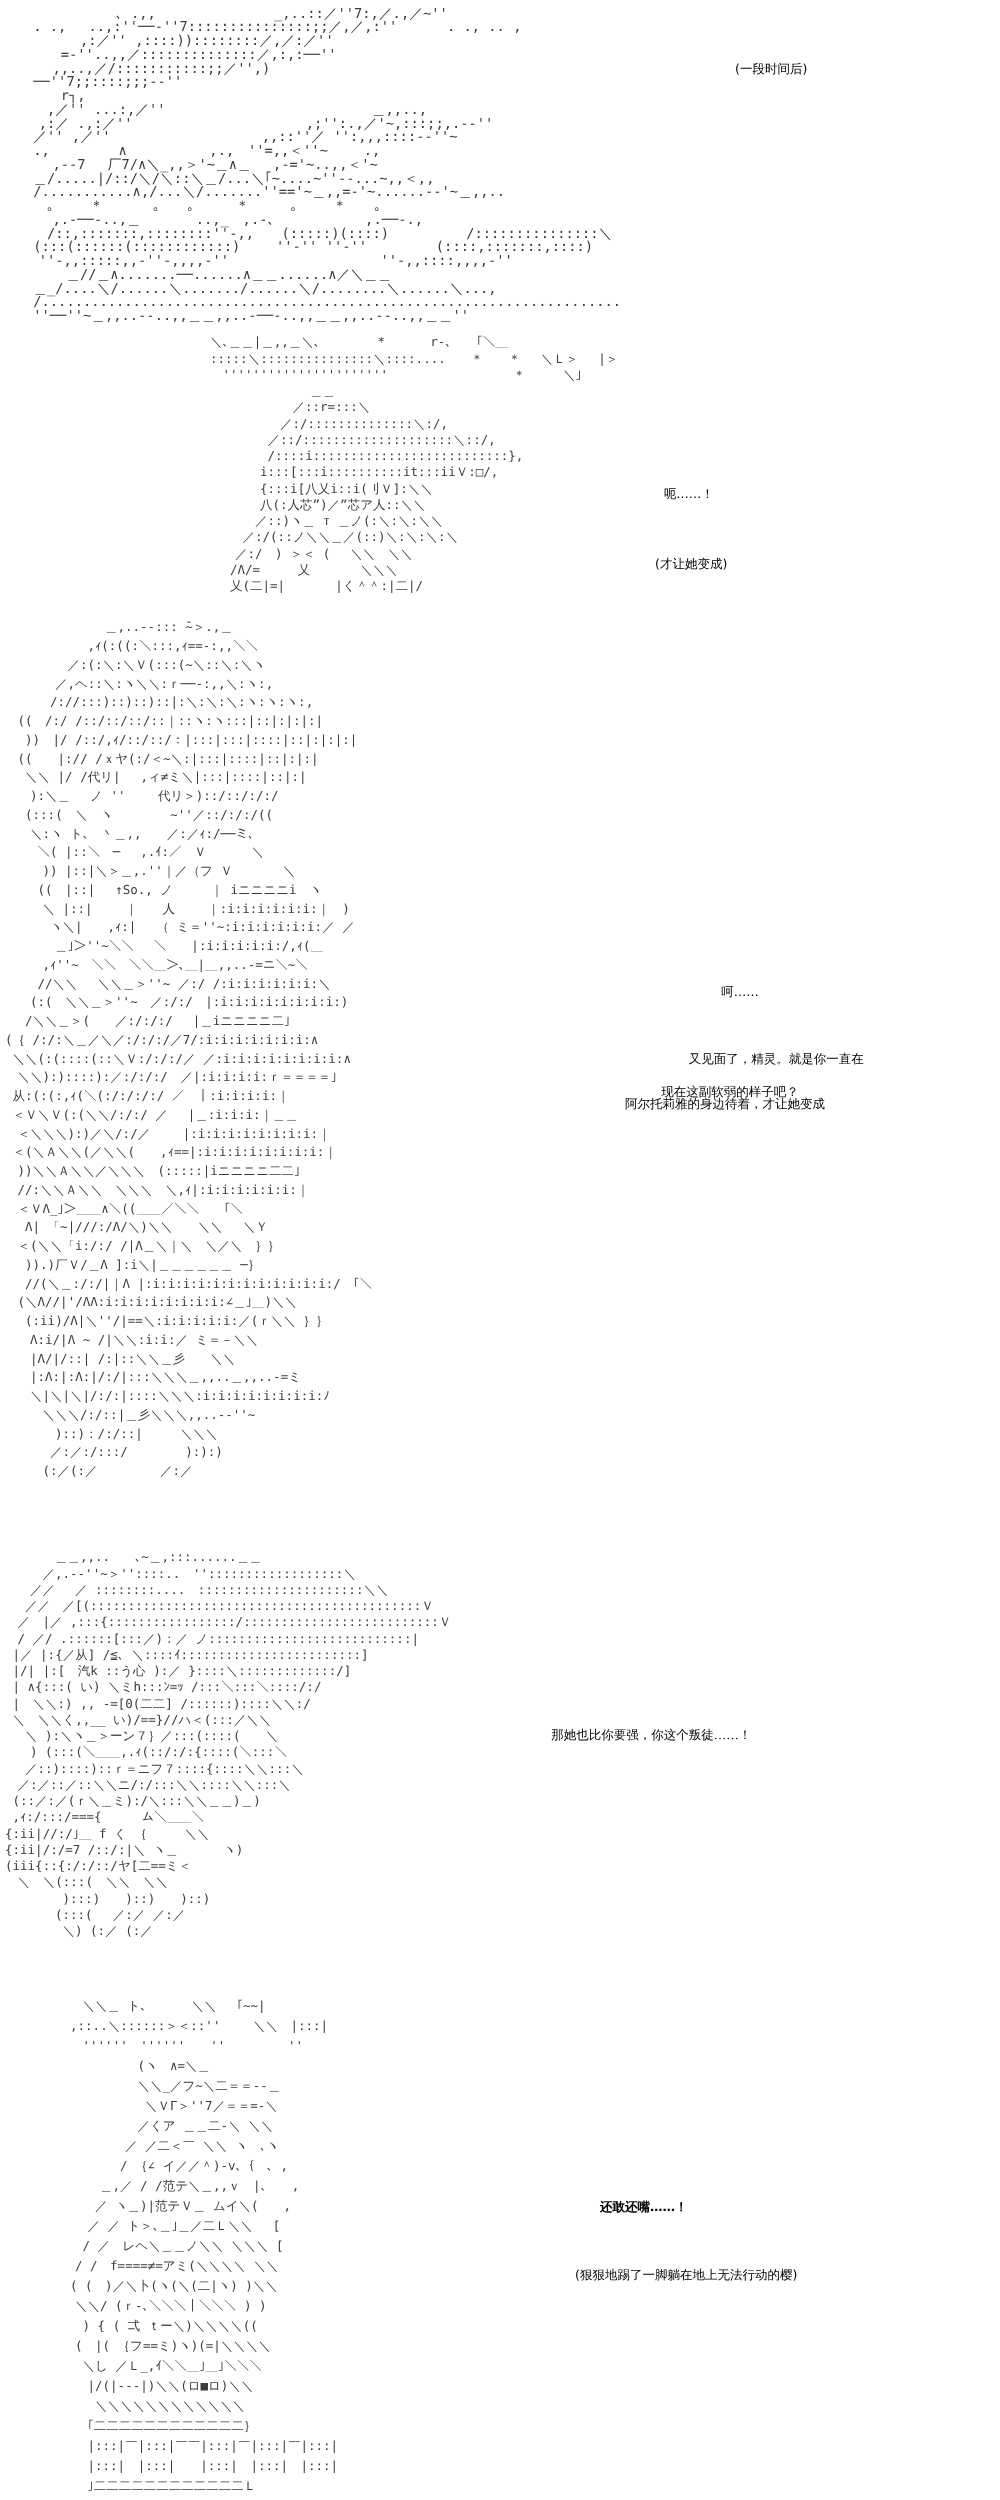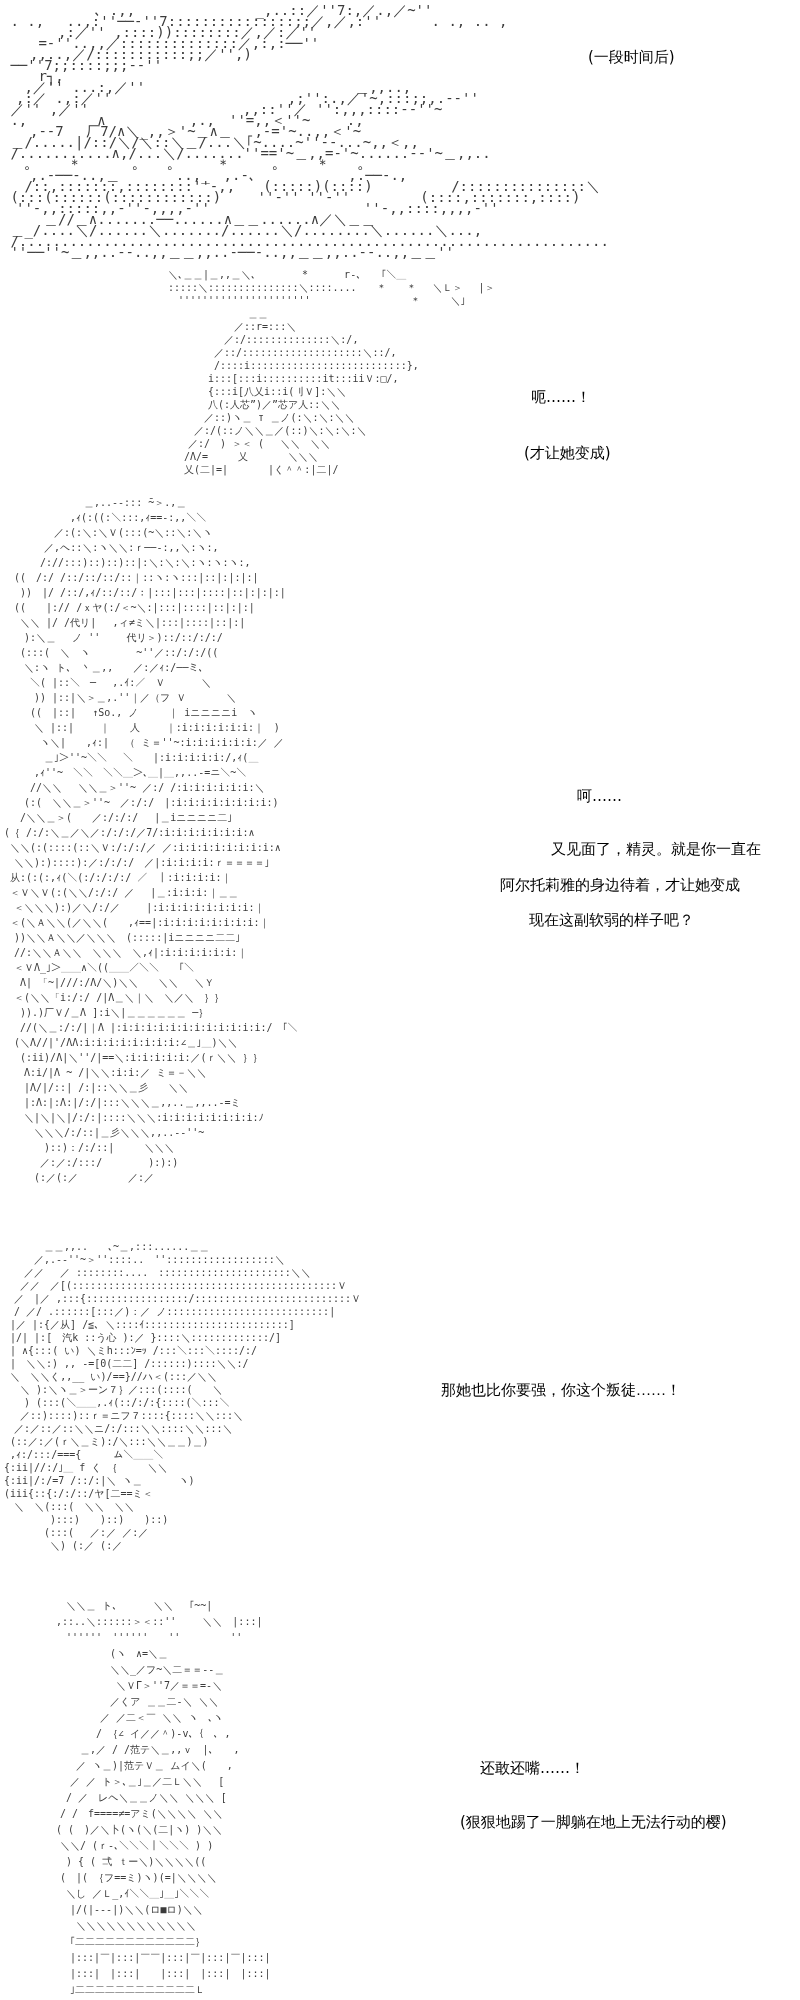--- a/index.html
+++ b/index.html
@@ -11,28 +11,28 @@
     overflow:hidden;
   }
   .aa{
     position:absolute;
     margin:0;
     font-family:"DejaVu Sans Mono",monospace;
     color:#3b3b3b;
     white-space:pre;
     letter-spacing:0;
   }
-  .aa-1{left:2px;top:5px;font-size:14px;line-height:11px;}
+  .aa-1{left:20px;top:5px;font-size:11px;line-height:11px;}
   .aa-2{left:168px;top:268px;font-size:10px;line-height:13px;}
   .aa-3{left:4px;top:495px;font-size:10px;line-height:15px;}
   .aa-4{left:4px;top:1240px;font-size:10px;line-height:13px;}
   .aa-5{left:50px;top:1598px;font-size:10px;line-height:16px;}
   .dlg{
     position:absolute;
-    font-size:15px;
+    font-size:10px;
     color:#000;
     white-space:nowrap;
     font-family:"DejaVu Sans",sans-serif;
   }
 </style>
 </head>
 <body>
 
 <pre class="aa aa-1">　　　　　　 ､ .,,　　　　　　　　 _,..::／''7:,／.,／~''
  . ., 　..,:''──‐''7:::::::::::::::;;／,／,:''　　　 . ., .. ,
@@ -120,21 +120,21 @@
 　　|Λ/|/::| /:|::＼＼＿彡　　＼＼
 　　|:Λ:|:Λ:|/:/|:::＼＼＼＿,,..＿,,..-=ミ
 　　＼|＼|＼|/:/:|::::＼＼＼:i:i:i:i:i:i:i:i:ﾉ
 　　　＼＼＼/:/::|＿彡＼＼＼,,..-‐''~
 　　　　)::)：/:/::|　　　＼＼＼
 　　　 ／:／:/:::/　　　　 ):):)
 　　　(:／(:／　　　　　／:／</pre>
 <div class="dlg" style="left:577px;top:787px;">呵……</div>
 <div class="dlg" style="left:551px;top:840px;">又见面了，精灵。就是你一直在</div>
 <div class="dlg" style="left:500px;top:876px;">阿尔托莉雅的身边待着，才让她变成</div>
-<div class="dlg" style="left:529px;top:911px;">现在这副软弱的样子吧？</div>
+<div class="dlg" style="left:529px;top:867px;">现在这副软弱的样子吧？</div>
 
 <pre class="aa aa-4">　　　　＿＿,,..　　､~＿,:::......＿＿
 　　　／,.-‐''~＞''::::..　''::::::::::::::::::＼
 　　／／　 ／ ::::::::....　::::::::::::::::::::::＼＼
 　 ／／　／[(::::::::::::::::::::::::::::::::::::::::::::Ｖ
 　／　|／ ,:::{:::::::::::::::::/::::::::::::::::::::::::::Ｖ
 　/ ／/ .::::::[:::／)：／ ノ:::::::::::::::::::::::::::|
  |／ |:{／从] /≦､ ＼::::ｲ::::::::::::::::::::::::]
  |/| |:[　汽k ::う心 ):／ }::::＼:::::::::::::/]
  | ∧{:::( い) ＼ミh:::ﾝ=ｯ /:::＼:::＼::::/:/
@@ -173,14 +173,14 @@
 　＼＼/ (ｒ‐､＼＼＼｜＼＼＼ ) )
 　 ) { ( 弌 ｔー＼)＼＼＼＼((
 　(　|( ｛フ==ミ)ヽ)(=|＼＼＼＼
 　 ＼し ／Ｌ_,ｲ＼＼＿｣＿｣＼＼＼
 　　|/(|---|)＼＼(ロ■ロ)＼＼
 　　 ＼＼＼＼＼＼＼＼＼＼＼＼
 　　｢二二二二二二二二二二二二｝
 　　|:::|￣|:::|￣￣|:::|￣|:::|￣|:::|
 　　|:::|　|:::|　　|:::|　|:::|　|:::|
 　　｣二二二二二二二二二二二二Ｌ</pre>
-<div class="dlg" style="left:480px;top:1759px;">还敢还嘴……！</div>
+<div class="dlg" style="left:480px;top:1759px;font-weight:bold;">还敢还嘴……！</div>
 <div class="dlg" style="left:460px;top:1813px;">(狠狠地踢了一脚躺在地上无法行动的樱)</div>
 
 </body></html>

